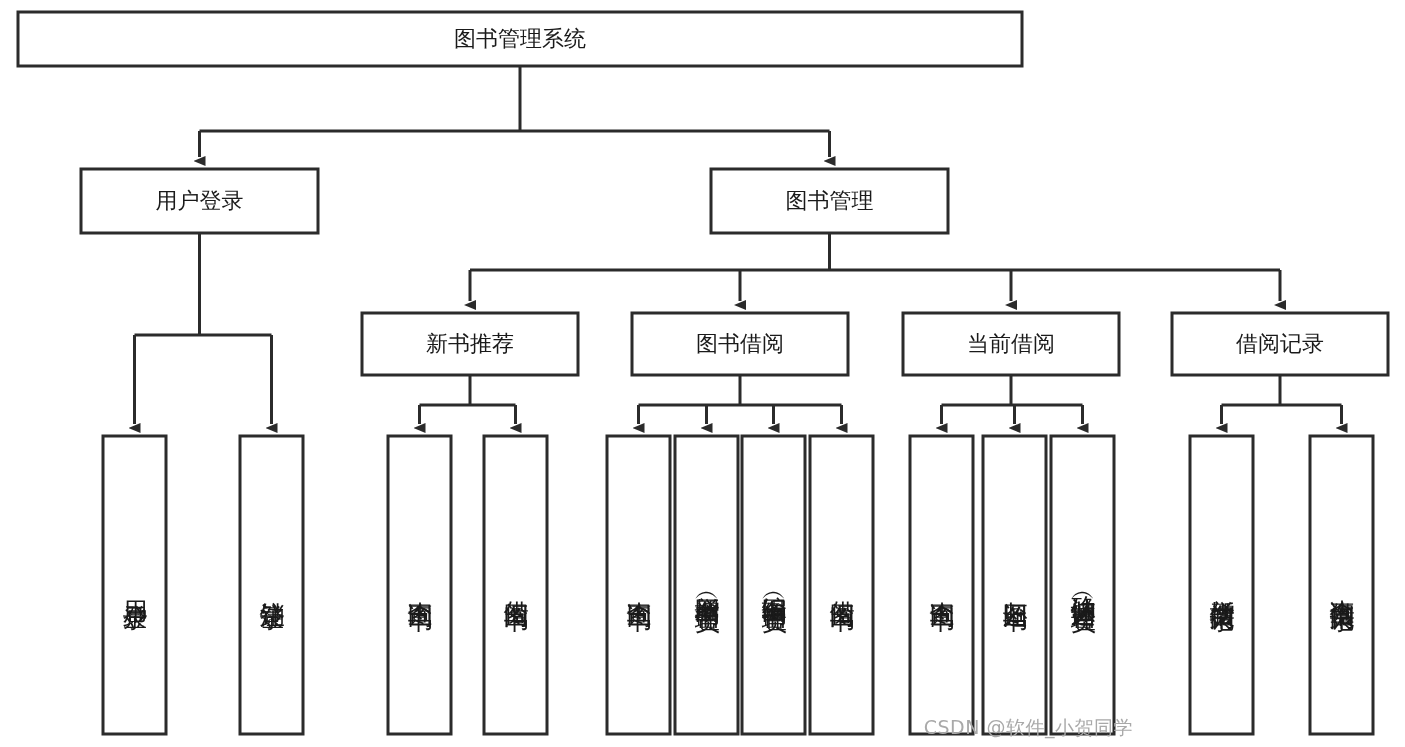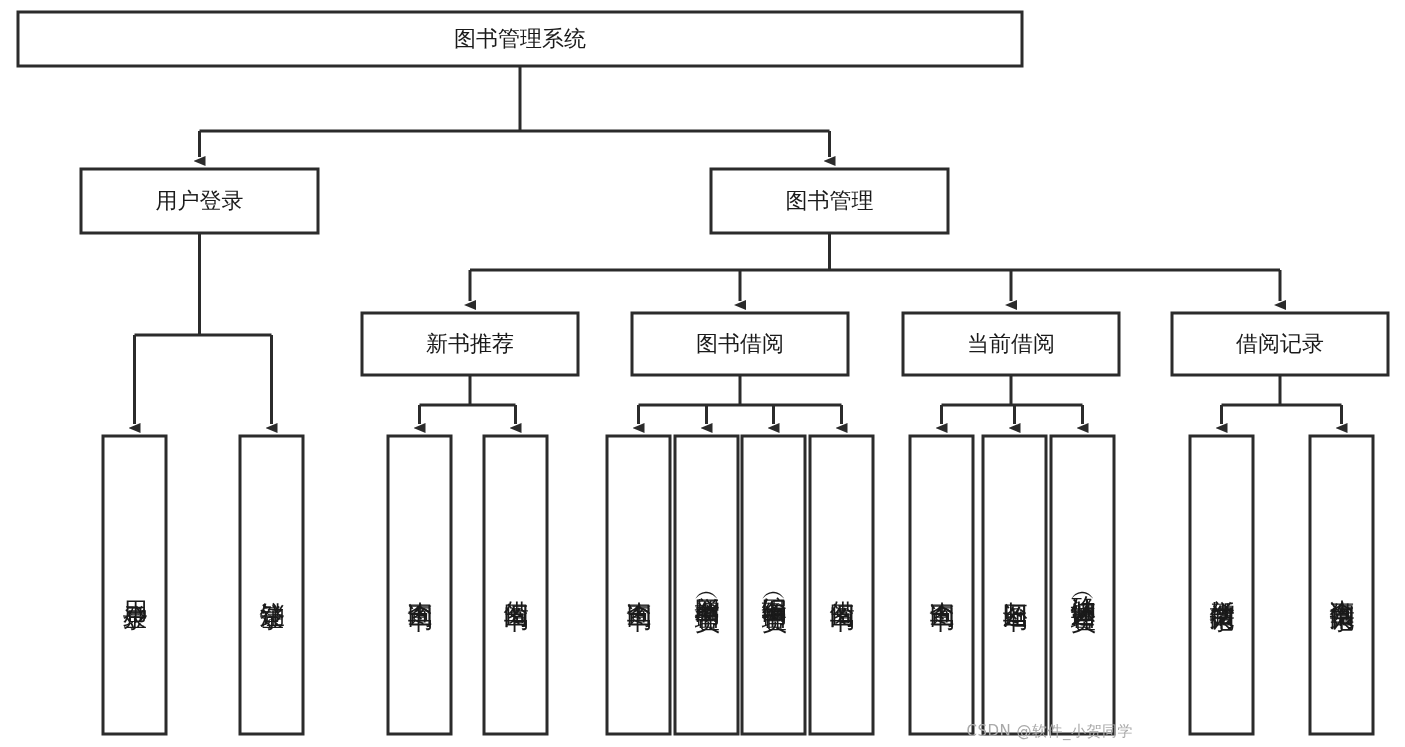--- a/index.html
+++ b/index.html
@@ -60,21 +60,21 @@
     align-items: center;
     justify-content: center;
     white-space: nowrap;
     user-select: none;
   }
   .watermark {
     position: absolute;
     right: 8px;
     bottom: 6px;
     font-family: "DejaVu Sans", "Liberation Sans", sans-serif;
-    font-size: 15px;
+    font-size: 19px;
     color: #a9a9a9;
     letter-spacing: 0.5px;
     user-select: none;
     text-align: center;
   }
 </style>
 </head>
 <body>
 
 <div id="diagram-root">

